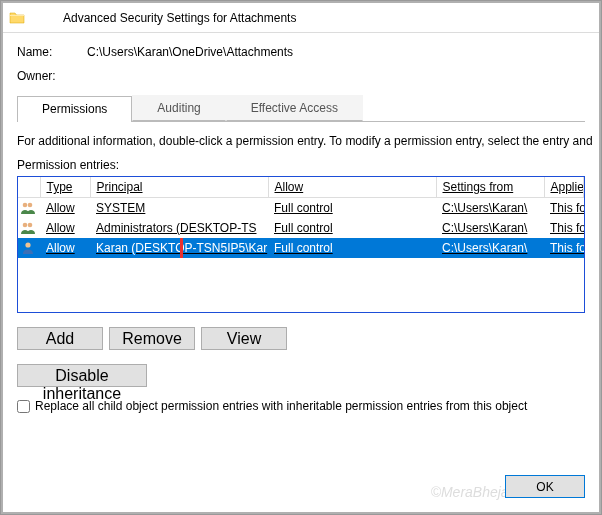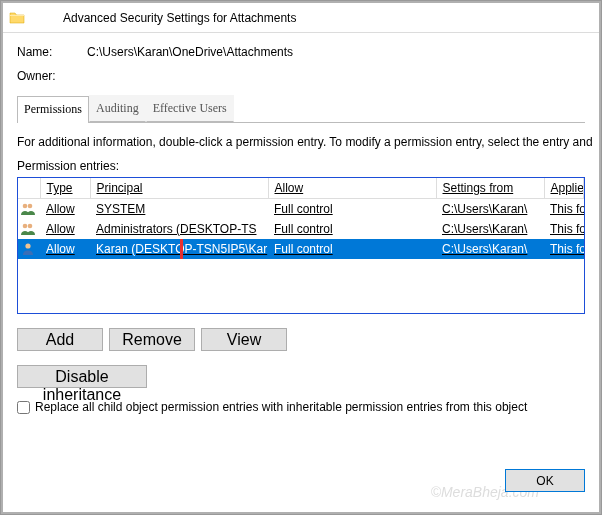--- a/index.html
+++ b/index.html
@@ -10,41 +10,41 @@
   .title-text { font-size: 12px; color: #000; }
   .content { padding: 12px 14px 8px 14px; font-size: 12px; color: #000; }
   .info-row { display: flex; margin-bottom: 10px; align-items: center; }
   .info-label { width: 70px; color: #000; }
   .info-value { flex: 0 0 auto; }
   .owner-box { display: flex; align-items: center; }
   .change-box { border: 3px solid #e83030; padding: 0 4px; margin-left: 8px; display: flex; align-items: center; }
   .shield-ico { width: 16px; height: 16px; margin-right: 4px; display: flex; align-items: center; }
   .link { color: #0066cc; cursor: pointer; }
   .tabs { display: flex; border-bottom: 1px solid #bbb; margin-top: 12px; }
-  .tab { padding: 5px 6px; font-size: 12px; border: 1px solid #bbb; border-bottom: none; background: #fff; position: relative; top: 1px; cursor: pointer; font-family: Liberation Serif, serif; }
+  .tab { padding: 5px 24px; font-size: 12px; border: 1px solid #bbb; border-bottom: none; background: #fff; position: relative; top: 1px; cursor: pointer; }
   .tab.inactive { background: #f4f4f4; border-color: transparent; border-bottom: 1px solid #bbb; top: 0; color: #555; }
   .tab.active { background: #fff; z-index: 2; }
   .instr { font-size: 12px; margin: 12px 0 10px 0; white-space: nowrap; }
   .subhead { font-size: 12px; margin-bottom: 4px; }
   .table-wrap { border: 1px solid #1d4ed8; height: 137px; overflow: hidden; text-decoration: underline; }
   .tbl { width: 100%; border-collapse: collapse; font-size: 12px; table-layout: fixed; }
   .tbl thead th { text-align: left; font-weight: normal; padding: 3px 6px; border-right: 1px solid #ddd; background: #fff; border-bottom: 1px solid #ddd; white-space: nowrap; overflow: hidden; }
   .tbl td { padding: 2px 6px; white-space: nowrap; overflow: hidden; text-overflow: clip; }
   .tbl tr { height: 20px; }
   .ico-cell { width: 20px; padding: 0 2px !important; }
   .person-ico { display: flex; }
   .row-sel td { background: #0078d7; color: #fff; }
   .hl-principal { position: relative; }
   .hl-box { border: 3px solid #e83030; position: absolute; left: 90px; width: 176px; height: 34px; top: -6px; pointer-events: none; }
   .btn-row { margin-top: 14px; display: flex; gap: 6px; }
   .btn { font-size: 16px; padding: 2px 0; width: 86px; height: 23px; background: #e1e1e1; border: 1px solid #adadad; cursor: pointer; text-align: center; }
   .btn.wide { width: 130px; }
   .chk-row { margin-top: 12px; display: flex; align-items: center; font-size: 12px; }
   .chk-row input { margin: 0 5px 0 0; }
-  .footer { position: absolute; bottom: 20px; right: 14px; }
+  .footer { position: absolute; bottom: 14px; right: 14px; }
   .ok-btn { font-size: 12px; width: 80px; height: 23px; background: #e1e1e1; border: 1px solid #0078d7; cursor: pointer; }
   .watermark { position: absolute; right: 60px; bottom: 12px; color: #ddd; font-size: 14px; font-style: italic; pointer-events: none; margin-top: 40px; }
   .col-ico { width: 22px; }
   .col-type { width: 50px; }
   .col-principal { width: 178px; }
   .col-access { width: 168px; }
   .col-inh { width: 108px; }
   .col-app { }
 </style>
 </head>
@@ -66,21 +66,21 @@
       <div class="info-label">Name:</div>
       <div class="info-value">C:\Users\Karan\OneDrive\Attachments</div>
     </div>
     <div class="info-row">
       <div class="info-label">Owner:</div>
     </div>
 
     <div class="tabs">
       <div class="tab active">Permissions</div>
       <div class="tab inactive">Auditing</div>
-      <div class="tab inactive">Effective Users</div>
+      <div class="tab inactive">Effective Access</div>
     </div>
 
     <div class="instr">For additional information, double-click a permission entry. To modify a permission entry, select the entry and</div>
     <div class="subhead">Permission entries:</div>
 
     <div class="table-wrap">
       <table class="tbl">
         <colgroup>
           <col class="col-ico">
             <col class="col-type">

